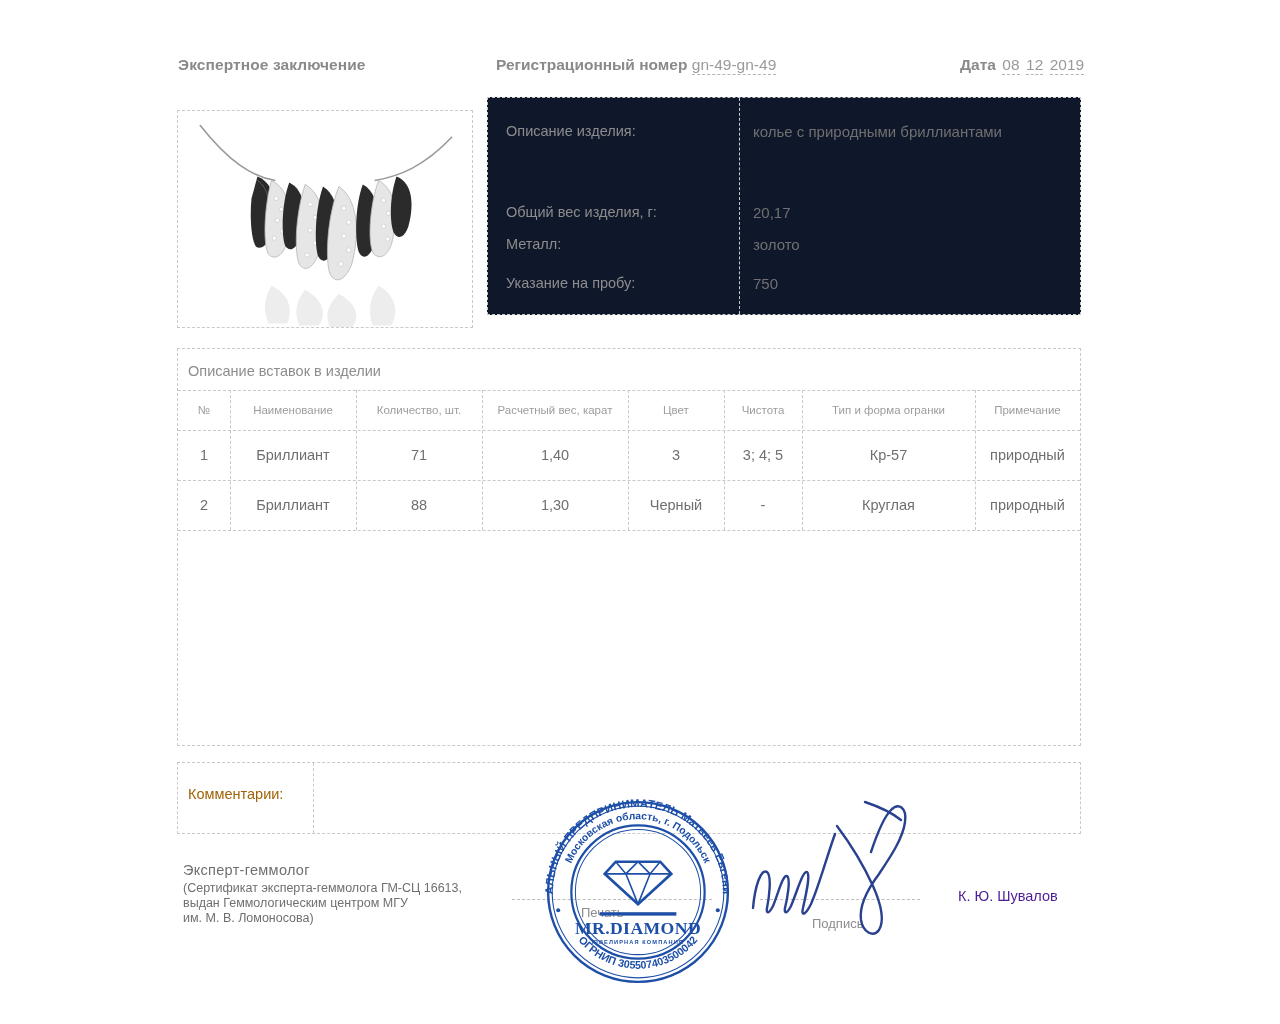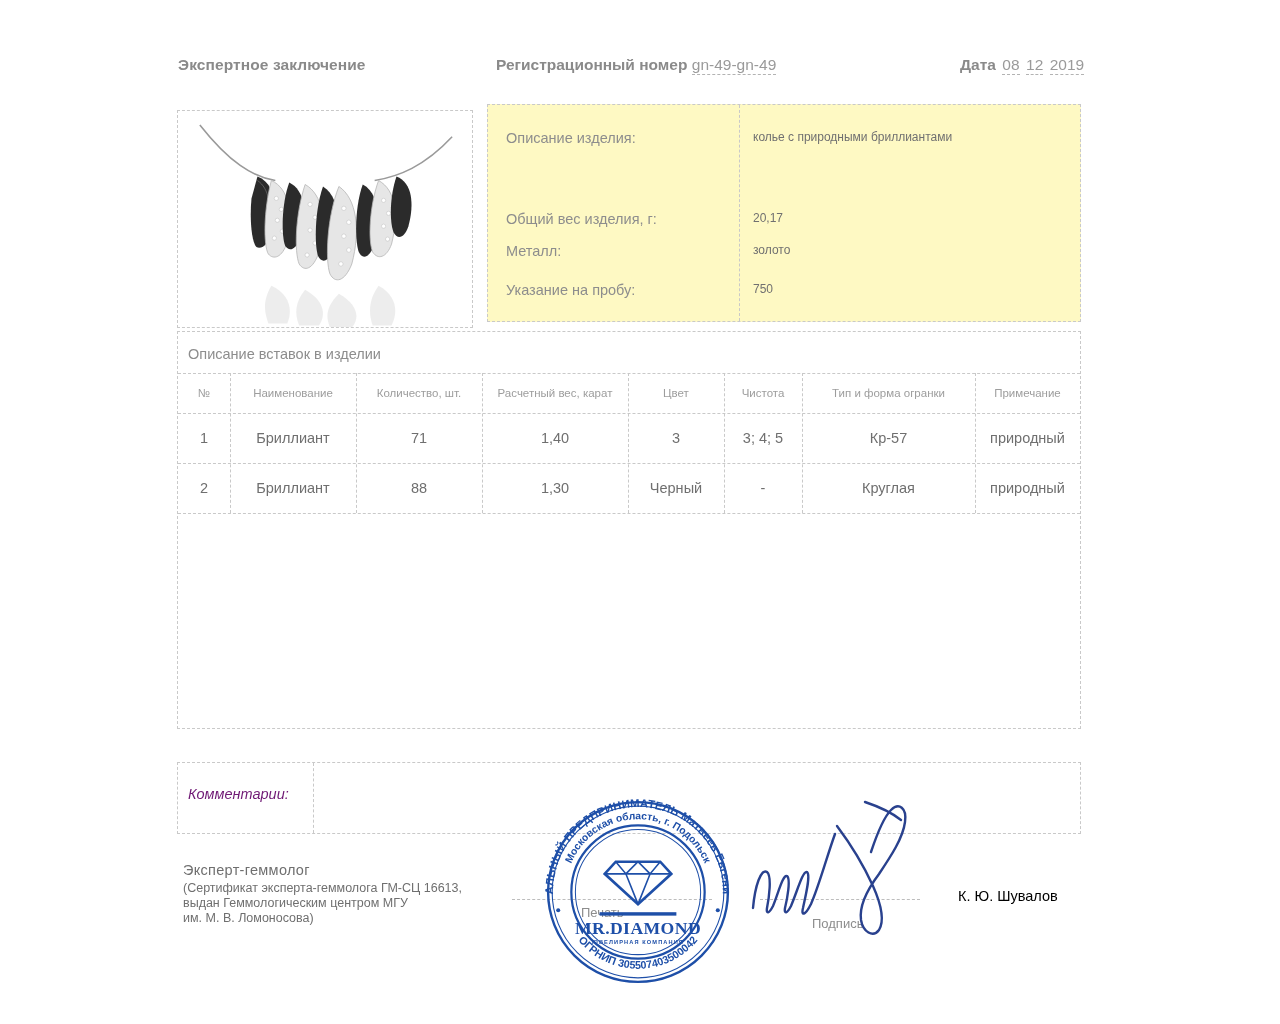--- a/index.html
+++ b/index.html
@@ -86,59 +86,59 @@
     border: 1px dashed #c9c9c9;
     box-sizing: border-box;
     background: #fff;
     overflow: hidden;
   }
 
   
   .desc-panel {
     position: absolute;
     left: 487px;
-    top: 104px;
+    top: 97px;
     width: 594px;
     height: 218px;
     border: 1px dashed #c9c9c9;
     box-sizing: border-box;
-    background: #fef9c3;
+    background: #0f172a;
   }
   .desc-col-line {
     position: absolute;
     left: 251px;
     top: 0;
     width: 0;
     height: 100%;
     border-left: 1px dashed #c9c9c9;
   }
   .desc-label {
     position: absolute;
     left: 18px;
     font-size: 14.5px;
     color: #8d8d8d;
     white-space: nowrap;
   }
   .desc-value {
     position: absolute;
     left: 265px;
-    font-size: 12px;
+    font-size: 15px;
     color: #707070;
     white-space: nowrap;
   }
   .r1 { top: 25px; }
   .r2 { top: 106px; }
   .r3 { top: 138px; }
   .r4 { top: 177px; }
 
   
   .inserts-panel {
     position: absolute;
     left: 177px;
-    top: 331px;
+    top: 348px;
     width: 904px;
     height: 398px;
     border: 1px dashed #c9c9c9;
     box-sizing: border-box;
     background: #fff;
   }
   .inserts-title {
     position: absolute;
     left: 10px;
     top: 14px;
@@ -235,23 +235,22 @@
     top: 0;
     height: 100%;
     width: 0;
     border-left: 1px dashed #c9c9c9;
   }
   .comments-label {
     position: absolute;
     left: 10px;
     top: 23px;
     font-size: 14.5px;
-    color: #701a75;
-    white-space: nowrap;
-    font-style: italic;
+    color: #a16207;
+    white-space: nowrap;
   }
 
   
   .expert-block {
     position: absolute;
     left: 183px;
     top: 862px;
     width: 340px;
   }
   .expert-title {
@@ -297,21 +296,21 @@
     top: 916px;
     font-size: 13px;
     color: #8d8d8d;
     white-space: nowrap;
   }
   .expert-name {
     position: absolute;
     left: 958px;
     top: 888px;
     font-size: 14.5px;
-    color: #000000;
+    color: #4c1d95;
     white-space: nowrap;
   }
 
   
   .stamp {
     position: absolute;
     left: 537px;
     top: 791px;
     width: 202px;
     height: 202px;

